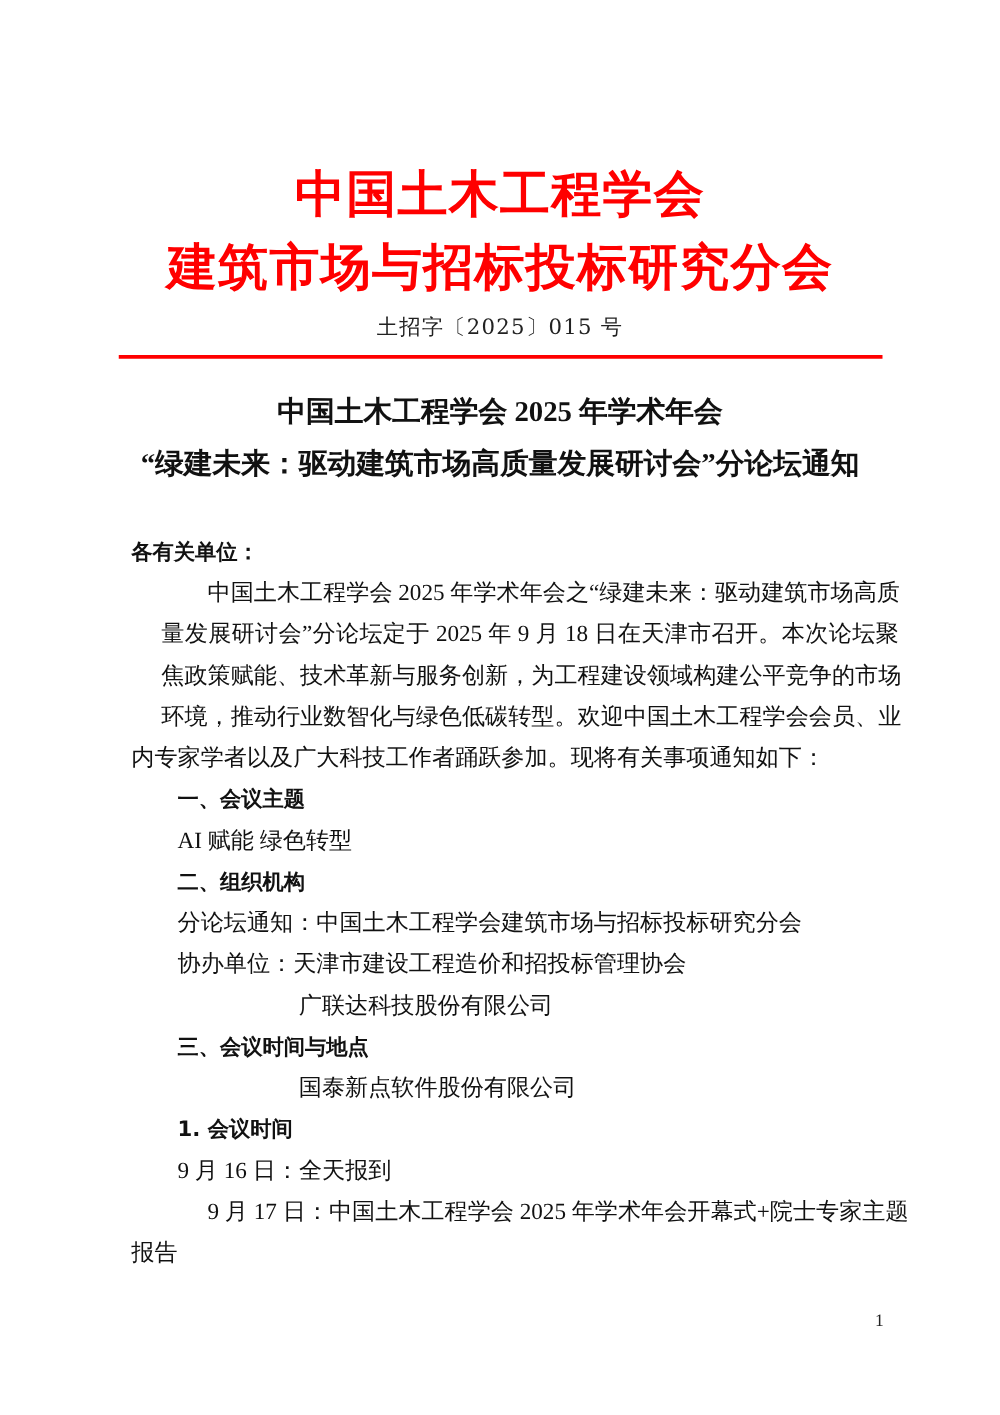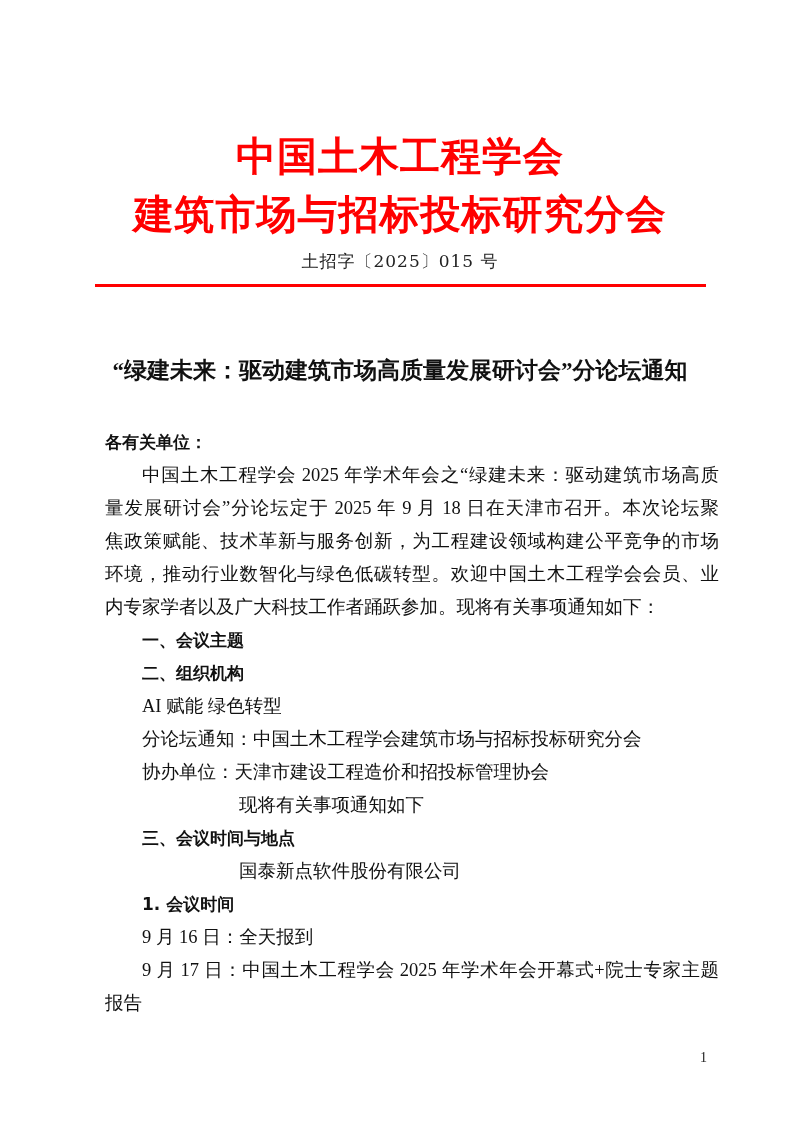--- a/index.html
+++ b/index.html
@@ -30,61 +30,62 @@
   }
   #sub1 { top: 318px; }
   #sub2 { top: 359px; }
 
   .body-text {
     position: absolute; left: 105px; width: 614px;
     font-family: "Liberation Serif", "DejaVu Serif", serif; font-size: 18.5px; color: #111;
     line-height: 33px;
   }
   .line { height: 33px; white-space: nowrap; }
-  .just { text-align: justify; text-align-last: justify; }
+  .just { text-align: justify; text-align-last: justify; margin-left: 24px; }
   .ind { padding-left: 37px; }
   .ind2 { padding-left: 134px; }
   .bold { font-weight: bold; font-family: "DejaVu Sans", sans-serif; font-size: 17px; }
 
   .page-num {
     position: absolute; top: 1050px; left: 700px; font-family: "Liberation Serif", serif;
     font-size: 14px; color: #222;
   }
 </style>
 </head>
 <body>
 
 <div class="page">
 
   <div id="title1" class="red-title">中国土木工程学会</div>
   <div id="title2" class="red-title">建筑市场与招标投标研究分会</div>
   <div class="doc-no">土招字〔2025〕015 号</div>
   <div class="red-rule"></div>
 
+  <div id="sub1" class="h-title">中国土木工程学会 2025 年学术年会</div>
   <div id="sub2" class="h-title">“绿建未来：驱动建筑市场高质量发展研讨会”分论坛通知</div>
 
   <div class="body-text" style="top:426px;">
     <div class="line bold">各有关单位：</div>
     <div class="line just ind">中国土木工程学会 2025 年学术年会之“绿建未来：驱动建筑市场高质</div>
     <div class="line just">量发展研讨会”分论坛定于 2025 年 9 月 18 日在天津市召开。本次论坛聚</div>
     <div class="line just">焦政策赋能、技术革新与服务创新，为工程建设领域构建公平竞争的市场</div>
     <div class="line just">环境，推动行业数智化与绿色低碳转型。欢迎中国土木工程学会会员、业</div>
     <div class="line">内专家学者以及广大科技工作者踊跃参加。现将有关事项通知如下：</div>
 
     <div class="line ind bold">一、会议主题</div>
+    <div class="line ind">AI 赋能  绿色转型</div>
+
     <div class="line ind bold">二、组织机构</div>
-
-    <div class="line ind">AI 赋能  绿色转型</div>
     <div class="line ind">
       <span>分论坛通知：</span><span>中国土木工程学会建筑市场与招标投标研究分会</span>
     </div>
     <div class="line ind">
       <span>协办单位：</span><span>天津市建设工程造价和招投标管理协会</span>
     </div>
-    <div class="line ind2">现将有关事项通知如下</div>
+    <div class="line ind2">广联达科技股份有限公司</div>
     <div class="line ind bold">三、会议时间与地点</div>
 
     <div class="line ind2">国泰新点软件股份有限公司</div>
     <div class="line ind bold">1. 会议时间</div>
     <div class="line ind">9 月 16 日：全天报到</div>
     <div class="line ind just">9 月 17 日：中国土木工程学会 2025 年学术年会开幕式+院士专家主题</div>
     <div class="line">报告</div>
   </div>
 
   <div class="page-num">1</div>

